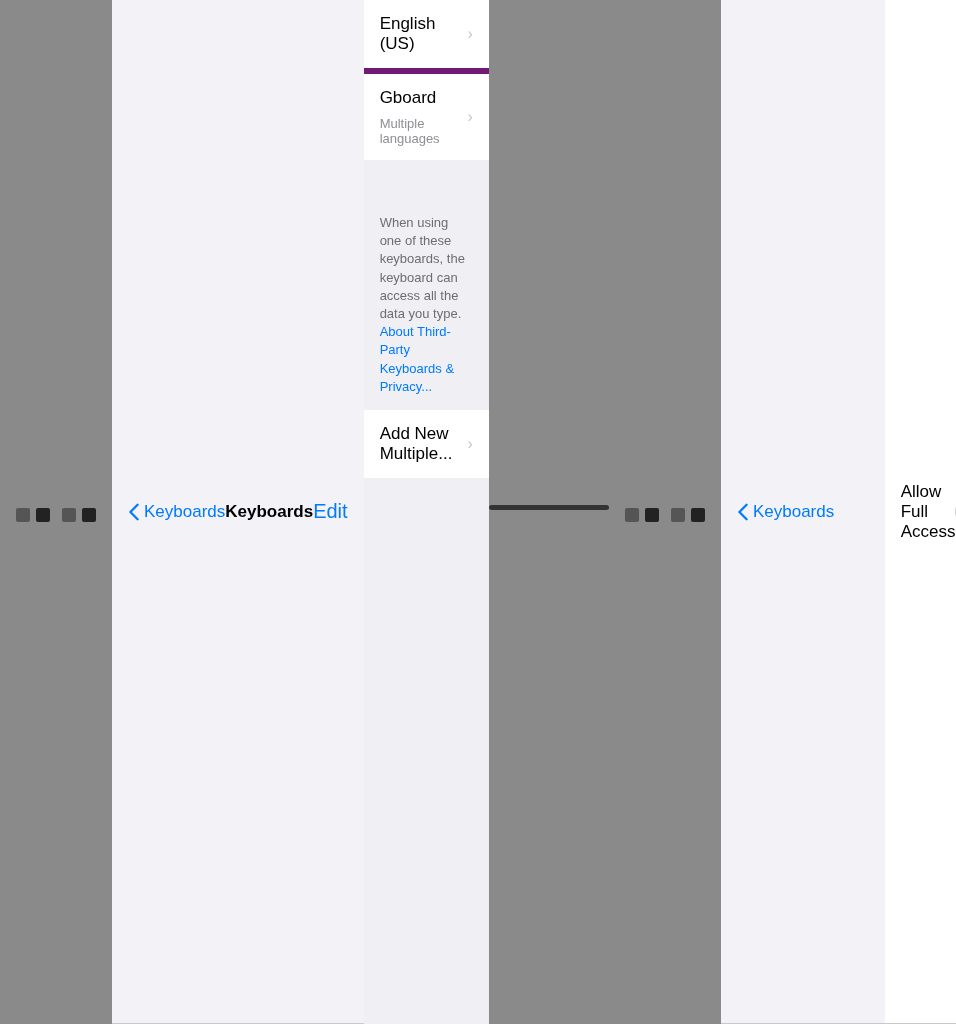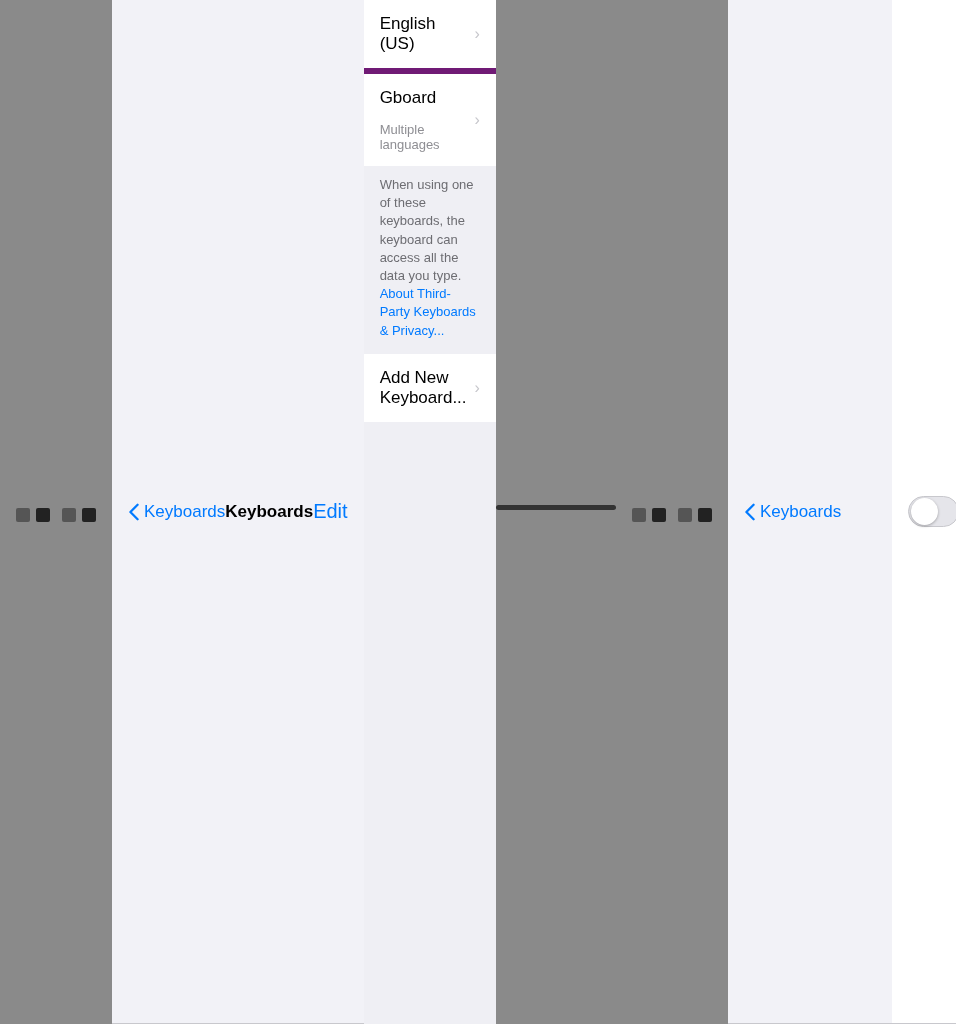--- a/index.html
+++ b/index.html
@@ -109,33 +109,34 @@
     .list-item-content {
       flex: 1;
     }
     .list-item-title {
       font-size: 17px;
       color: #000;
     }
     .list-item-subtitle {
       font-size: 13px;
       color: #8e8e93;
-      margin-top: 14px;
+      margin-top: 8px;
     }
     .list-item-chevron {
       color: #c7c7cc;
       font-size: 16px;
       margin-left: 8px;
     }
     .section-note {
       padding: 10px 16px 14px 16px;
       background: #efeff4;
       font-size: 13px;
       color: #6d6d72;
       line-height: 1.4;
+      margin-top: 44px;
     }
     .section-note a {
       color: #007aff;
       text-decoration: none;
     }
 
     
     .home-indicator {
       display: flex;
       justify-content: center;
@@ -281,21 +282,21 @@
       </div>
     </div>
 
     <div class="section-note">
       <span>When using one of these keyboards, the keyboard can access all the data you type. </span><a href="#">About Third-Party Keyboards &amp; Privacy...</a>
     </div>
 
     <div class="list-section" style="margin-top:0;">
       <div class="list-item">
         <div class="list-item-content">
-          <div class="list-item-title">Add New Keyboard...</div>
+          <div class="list-item-title">Add New Multiple...</div>
         </div>
         <div class="list-item-chevron">›</div>
       </div>
     </div>
   </div>
 
   <div class="home-indicator">
     <div class="home-bar"></div>
   </div>
 </div>
@@ -319,20 +320,21 @@
       </svg>
       <span>Keyboards</span>
     </div>
     <div class="nav-title"></div>
     <div class="nav-action invisible">Edit</div>
   </div>
 
   <div style="height: 12px; background: #8a8a8a;"></div>
 
   <div class="allow-access-section">
+    <div class="allow-access-label">Allow Full Access</div>
     <div class="toggle-switch" style="position:relative;">
       <div class="toggle-thumb"></div>
     </div>
   </div>
 
   <div class="right-main">
 
     <svg class="pointer-svg" viewBox="0 0 478 750" xmlns="http://www.w3.org/2000/svg">
 
       <line x1="430" y1="10" x2="280" y2="320" stroke="#aaaaaa" stroke-width="1.5"></line>

